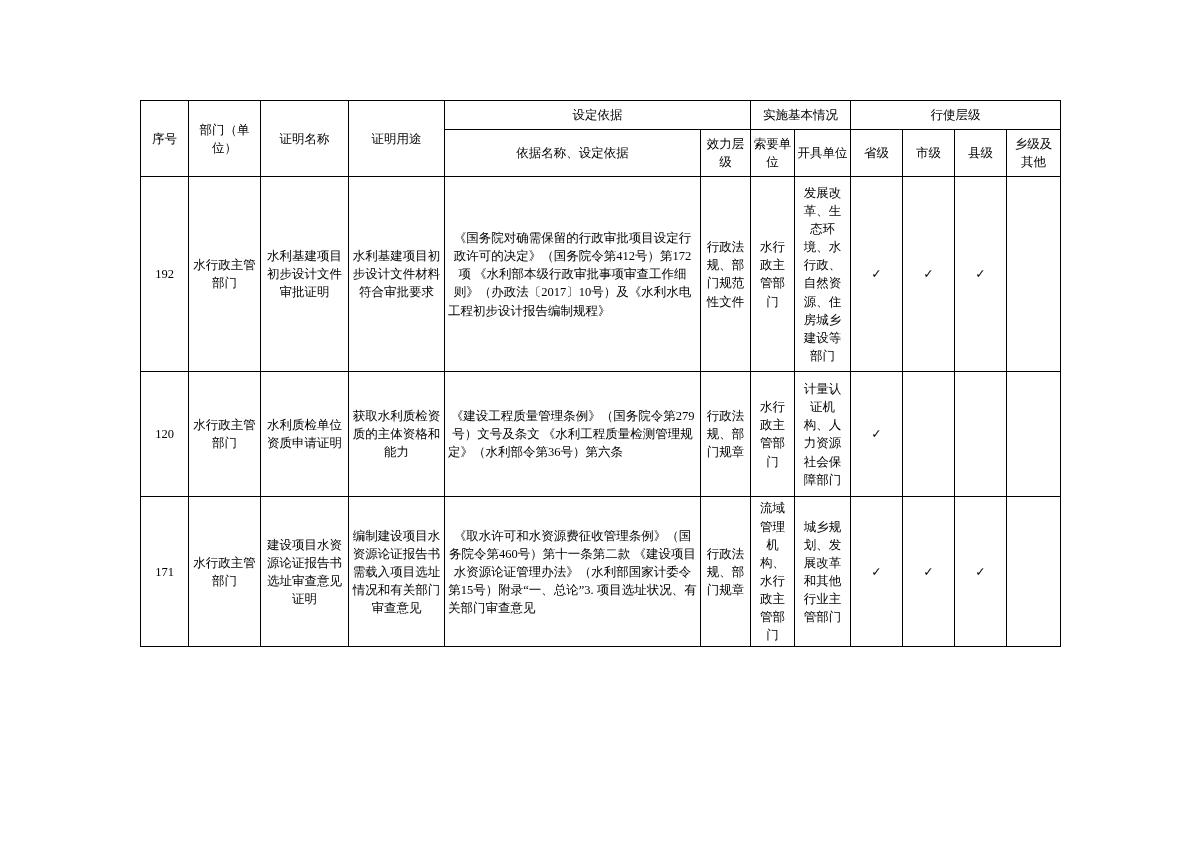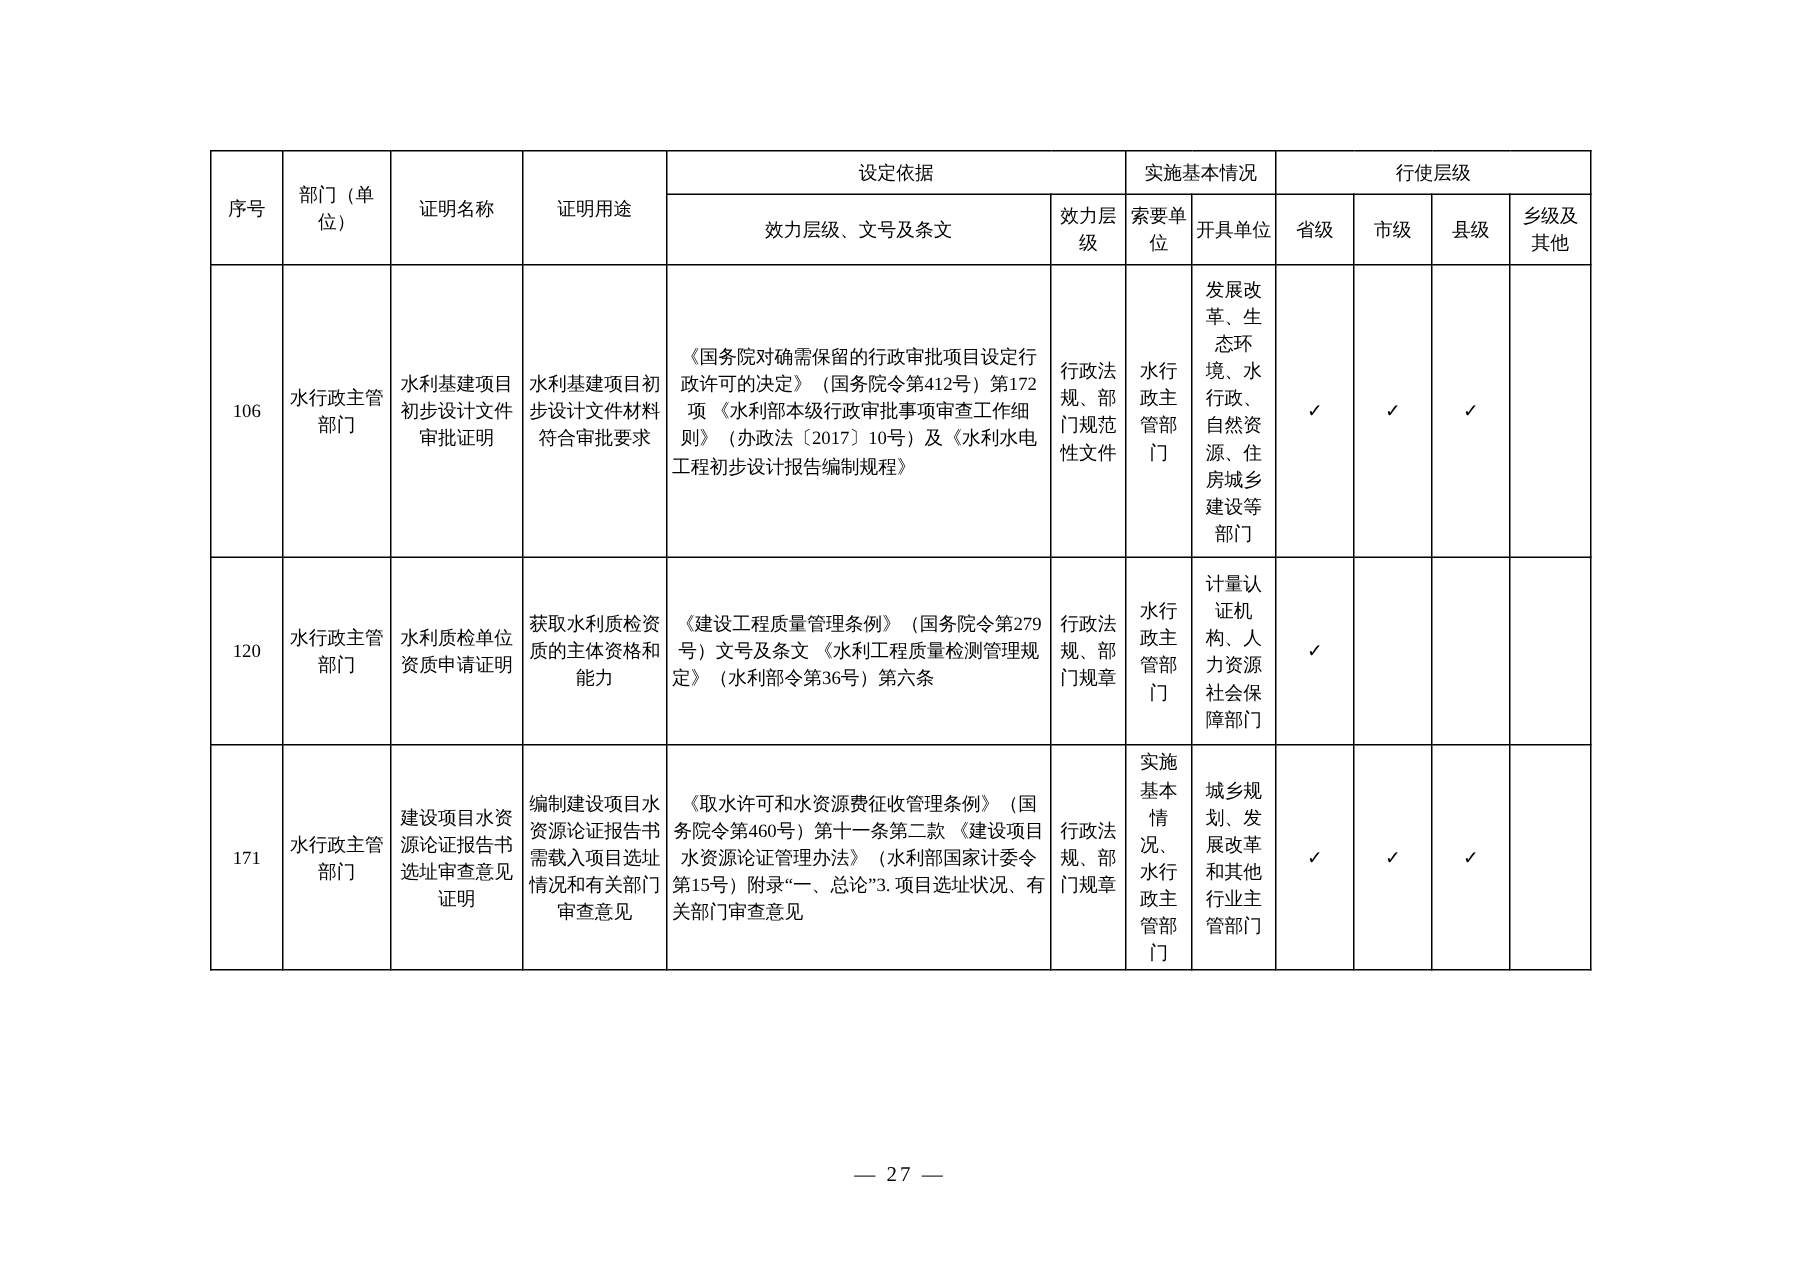--- a/index.html
+++ b/index.html
@@ -111,33 +111,33 @@
           <span>设定依据</span>
         </th>
         <th colspan="2">
           <span>实施基本情况</span>
         </th>
         <th colspan="4">
           <span>行使层级</span>
         </th>
       </tr>
       <tr>
-        <th>效力层级、文号及条文</th>
+        <th>依据名称、设定依据</th>
         <th class="hdr-sub">效力层级</th>
         <th class="hdr-sub">索要单位</th>
         <th class="hdr-sub">开具单位</th>
         <th>省级</th>
         <th>市级</th>
         <th>县级</th>
         <th class="hdr-sub">乡级及其他</th>
       </tr>
     </thead>
     <tbody>
       <tr class="rowpad-106">
-        <td>106</td>
+        <td>192</td>
         <td class="narrow">水行政主管部门</td>
         <td class="narrow">水利基建项目初步设计文件审批证明</td>
         <td class="narrow">水利基建项目初步设计文件材料符合审批要求</td>
         <td class="just">《国务院对确需保留的行政审批项目设定行政许可的决定》（国务院令第412号）第172项
 《水利部本级行政审批事项审查工作细则》（办政法〔2017〕10号）及《水利水电工程初步设计报告编制规程》</td>
         <td class="narrow">行政法规、部门规范性文件</td>
         <td class="narrow">水行政主管部门</td>
         <td class="narrow">发展改革、生态环境、水行政、自然资源、住房城乡建设等部门</td>
         <td class="mark">✓</td>
         <td class="mark">✓</td>
@@ -160,24 +160,23 @@
         <td class="mark"></td>
       </tr>
       <tr class="rowpad-108">
         <td>171</td>
         <td class="narrow">水行政主管部门</td>
         <td class="narrow">建设项目水资源论证报告书选址审查意见证明</td>
         <td class="narrow">编制建设项目水资源论证报告书需载入项目选址情况和有关部门审查意见</td>
         <td class="just">《取水许可和水资源费征收管理条例》（国务院令第460号）第十一条第二款
 《建设项目水资源论证管理办法》（水利部国家计委令第15号）附录“一、总论”3. 项目选址状况、有关部门审查意见</td>
         <td class="narrow">行政法规、部门规章</td>
-        <td class="narrow">实施基本情况、水行政主管部门</td>
+        <td class="narrow">流域管理机构、水行政主管部门</td>
         <td class="narrow">城乡规划、发展改革和其他行业主管部门</td>
         <td class="mark">✓</td>
         <td class="mark">✓</td>
         <td class="mark">✓</td>
         <td class="mark"></td>
       </tr>
     </tbody>
   </table>
 
-  <div class="page-number">— 27 —</div>
 </div>
 
 </body></html>

